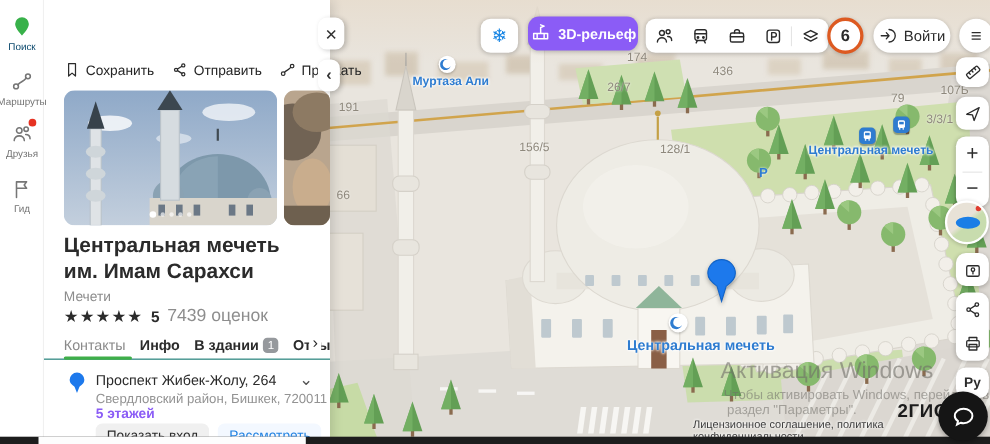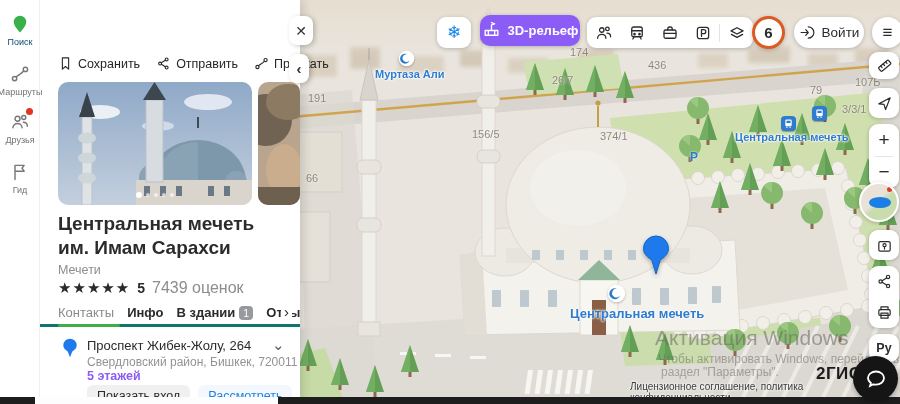--- a/index.html
+++ b/index.html
@@ -30,21 +30,21 @@
   .photo2 { width:42px; height:123px; border-radius:10px; overflow:hidden; flex:none; }
   .dots { position:absolute; left:50%; bottom:7px; transform:translateX(-50%); display:flex; gap:4px; align-items:center; }
   .dots i { width:4px; height:4px; border-radius:50%; background:rgba(255,255,255,.65); }
   .dots i.on { width:6px; height:6px; background:#fff; }
   .place-title { position:absolute; left:18px; top:212px; width:228px; font-size:19px; line-height:24px; font-weight:700; color:#2b2b2b; }
   .place-cat { position:absolute; left:18px; top:263px; font-size:12.5px; color:#8d8d8d; }
   .rating-row { position:absolute; left:18px; top:279px; display:flex; align-items:center; gap:7px; }
   .stars { font-size:15px; letter-spacing:1px; color:#2b2b2b; }
   .rate-val { font-size:14px; color:#2b2b2b; font-weight:600; }
   .rate-cnt { font-size:16px; color:#8d8d8d; }
-  .tabs { position:absolute; left:0; top:301px; width:260px; height:26px; border-bottom:3px solid #0f766e; display:flex; gap:13px; padding-left:18px; align-items:center; white-space:nowrap; overflow:hidden; }
+  .tabs { position:absolute; left:0; top:301px; width:260px; height:26px; border-bottom:1px solid #0f766e; display:flex; gap:13px; padding-left:18px; align-items:center; white-space:nowrap; overflow:hidden; }
   .tab { font-size:13px; color:#2b2b2b; font-weight:600; display:flex; align-items:center; gap:4px; cursor:pointer; }
   .tab.muted { color:#8a8a8a; font-weight:400; }
   .badge { background:#96999d; color:#fff; font-size:10.5px; border-radius:4px; padding:1px 4px; min-width:14px; text-align:center; font-weight:400; }
   .tab-underline { position:absolute; left:18px; top:324px; width:62px; height:3px; border-radius:2px; background:#3fae49; }
   .tabs-more { position:absolute; right:8px; top:303px; font-size:15px; color:#2b2b2b; cursor:pointer; background:#fff; padding:0 3px; }
   .addr-pin { position:absolute; left:22px; top:338px; width:16px; height:20px; }
   .addr-street { position:absolute; left:47px; top:338px; font-size:13px; color:#2b2b2b; }
   .addr-chev { position:absolute; left:232px; top:336px; font-size:15px; color:#555; cursor:pointer; }
   .addr-area { position:absolute; left:47px; top:355px; font-size:12px; color:#939393; }
   .addr-floors { position:absolute; left:47px; top:369px; font-size:12.5px; color:#8b5cf6; font-weight:600; }
@@ -307,21 +307,21 @@
     <svg class="crescent" style="left:118px; top:50px;" viewBox="0 0 24 24">
         <circle cx="12" cy="12" r="11" fill="#fff"></circle>
         <path d="M16.5 14.5A7 7 0 1 1 13 6a5.5 5.5 0 1 0 3.5 8.5z" fill="#2e7cd0"></path>
       </svg>
     <div class="mlabel" style="left:95px; top:68px;">Муртаза Али</div>
 
     <span class="hnum" style="left:28px; top:92px;">191</span>
     <span class="hnum" style="left:192px; top:100px;margin-top:28px;">156/5</span>
     <span class="hnum" style="left:290px; top:46px;">174</span>
     <span class="hnum" style="left:368px; top:59px;">436</span>
-    <span class="hnum" style="left:320px; top:130px;">374/1</span>
+    <span class="hnum" style="left:320px; top:130px;">128/1</span>
     <span class="hnum" style="left:272px; top:74px;">26/7</span>
     <span class="hnum" style="left:530px; top:84px;">79</span>
     <span class="hnum" style="left:575px; top:76px;">107Б</span>
     <span class="hnum" style="left:562px; top:103px;">3/3/1</span>
     <span class="hnum" style="left:26px; top:172px;">66</span>
 
     <span class="p-map" style="left:410px; top:150px;">P</span>
 
     <span class="busicon" style="left:501px; top:116px;">
         <svg width="11" height="11" viewBox="0 0 24 24">

